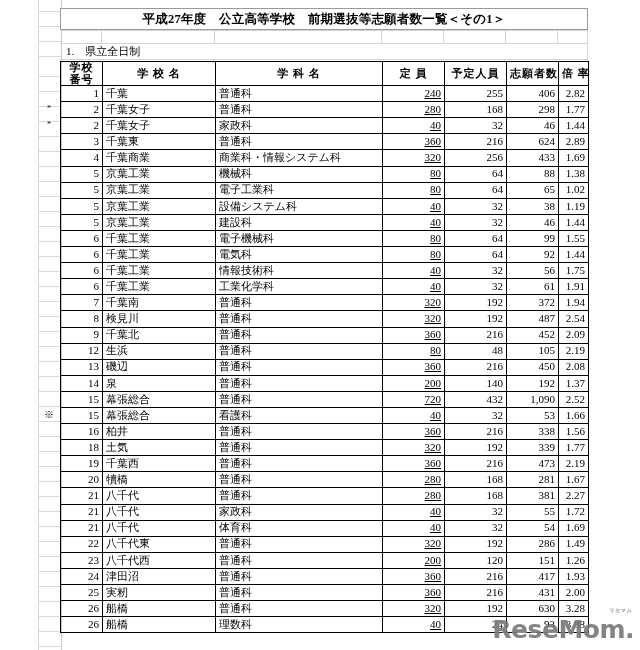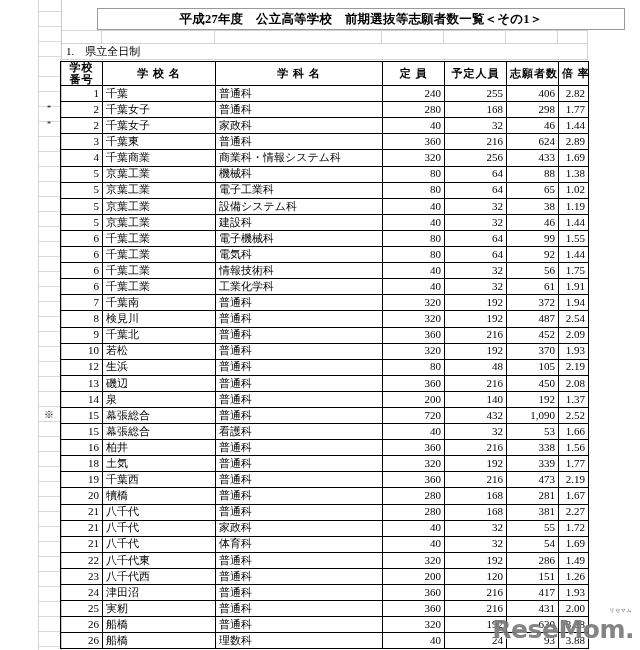--- a/index.html
+++ b/index.html
@@ -63,21 +63,20 @@
     top: 8px;
     width: 528px;
     height: 22px;
     border: 1px solid #9a9a9a;
     box-sizing: border-box;
     display: flex;
     align-items: center;
     justify-content: center;
     background: #ffffff;
     z-index: 2;
-    margin-left: 37px;
   }
   .title-band .title-text {
     font-size: 12.5px;
     font-weight: bold;
     letter-spacing: 0.2px;
     white-space: nowrap;
   }
 
   
   .spacer-row {
@@ -149,21 +148,21 @@
     height: 22px;
     letter-spacing: 1px;
     border-bottom: 1.6px solid #000000;
   }
   th.h-no { font-size: 9.5px; line-height: 1.0; letter-spacing: 0; }
   th.h-no span { display: block; }
 
   .col-no    { width: 42px;  text-align: right;  padding-right: 4px; }
   .col-sch   { width: 113px; text-align: left;   padding-left: 4px; }
   .col-dept  { width: 167px; text-align: left;   padding-left: 4px; }
-  .col-cap   { width: 62px;  text-align: right;  padding-right: 5px; }
+  .col-cap   { width: 62px;  text-align: right;  padding-right: 5px; text-decoration: underline; }
   .col-plan  { width: 62px;  text-align: right;  padding-right: 5px; }
   .col-appl  { width: 52px;  text-align: right;  padding-right: 5px; }
   .col-rate  { width: 40px;  text-align: right;  padding-right: 5px; margin-top: 40px; }
   .sp1 { letter-spacing: 2px; }
 
   
   .markers {
     position: absolute;
     left: 38px;
     top: 61px;
@@ -439,29 +438,20 @@
           <tr>
             <td class="col-no">9</td>
             <td class="col-sch">千葉北</td>
             <td class="col-dept">普通科</td>
             <td class="col-cap">360</td>
             <td class="col-plan">216</td>
             <td class="col-appl">452</td>
             <td class="col-rate">2.09</td>
           </tr>
           <tr>
-            <td class="col-no">10</td>
-            <td class="col-sch">若松</td>
-            <td class="col-dept">普通科</td>
-            <td class="col-cap">320</td>
-            <td class="col-plan">192</td>
-            <td class="col-appl">370</td>
-            <td class="col-rate">1.93</td>
-          </tr>
-          <tr>
             <td class="col-no">12</td>
             <td class="col-sch">生浜</td>
             <td class="col-dept">普通科</td>
             <td class="col-cap">80</td>
             <td class="col-plan">48</td>
             <td class="col-appl">105</td>
             <td class="col-rate">2.19</td>
           </tr>
           <tr>
             <td class="col-no">13</td>

